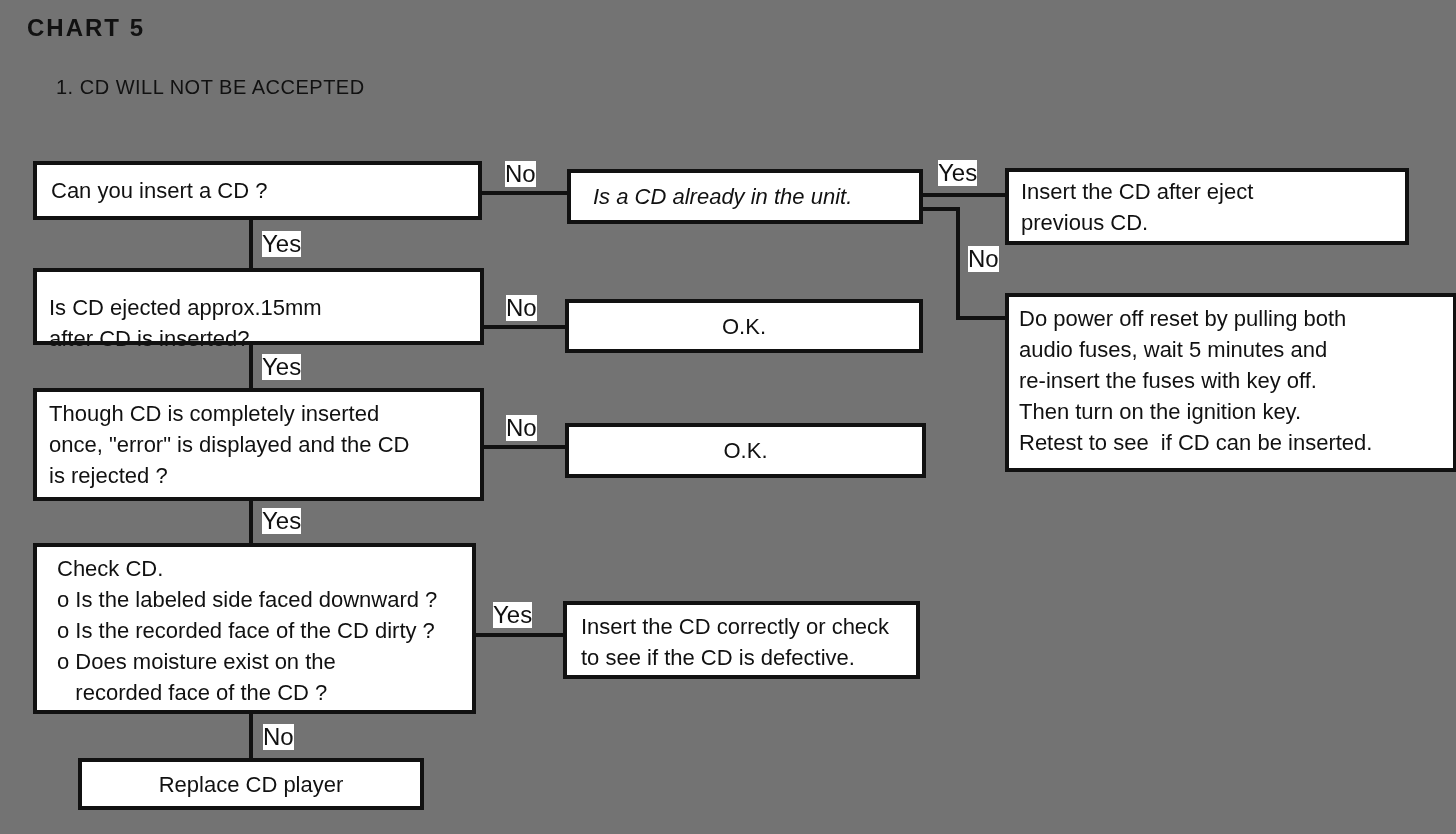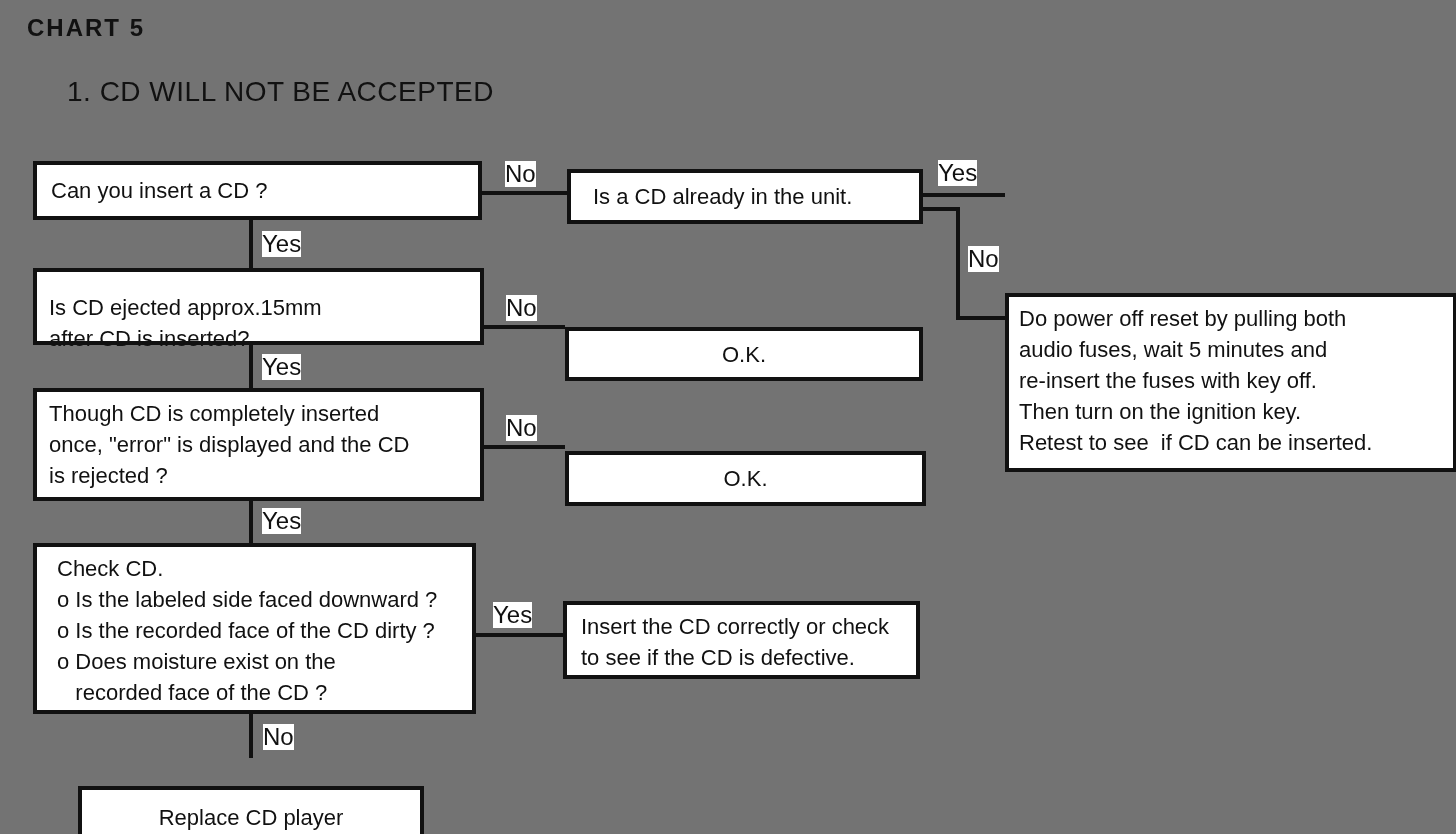--- a/index.html
+++ b/index.html
@@ -9,56 +9,56 @@
     background:#737373;
     font-family:"Liberation Sans", sans-serif;
     color:#111111;
   }
   .title{
     position:absolute;left:27px;top:14px;
     font-size:24px;font-weight:bold;letter-spacing:2px;
   }
   .subtitle{
     position:absolute;left:56px;top:76px;
-    font-size:28px;letter-spacing:0.5px;margin-left:11px;
+    font-size:20px;letter-spacing:0.5px;
   }
   .box{
     position:absolute;
     box-sizing:border-box;
     border:4px solid #111111;
     background:#ffffff;
     font-size:22px;
     line-height:31px;
     white-space:pre-wrap;
     display:flex;
     align-items:center;
   }
   .box .txt{display:block;width:100%;}
   .box.multi{align-items:flex-start;}
-  .box.center{justify-content:center;text-align:center;margin-top:28px;}
+  .box.center{justify-content:center;text-align:center;}
   .line{position:absolute;background:#111111;}
   .edge-label{
     position:absolute;
     font-size:24px;
     background:#ffffff;
     line-height:26px;
   }
 
   
   #q1 {left:33px;  top:161px; width:449px; height:59px; padding-left:14px;}
-  #q2 {left:567px; top:169px; width:356px; height:55px; padding-left:22px;}
+  #q2 {left:567px; top:169px; width:356px; height:55px; padding-left:22px;font-style:italic;}
   #a1 {left:1005px;top:168px; width:404px; height:77px; padding:4px 12px;}
   #q3 {left:33px;  top:268px; width:451px; height:77px; padding:20px 12px;}
   #ok1{left:565px; top:299px; width:358px; height:54px;}
   #a2 {left:1005px;top:293px; width:452px; height:179px; padding:6px 10px;}
   #q4 {left:33px;  top:388px; width:451px; height:113px; padding:6px 12px;}
   #ok2{left:565px; top:423px; width:361px; height:55px;}
   #q5 {left:33px;  top:543px; width:443px; height:171px; padding:6px 4px 6px 20px;}
   #a3 {left:563px; top:601px; width:357px; height:78px; padding:6px 14px;}
-  #end{left:78px;  top:758px; width:346px; height:62px;}
+  #end{left:78px;  top:758px; width:346px; height:52px;}
 
   
   #l-q1-no        {left:482px; top:191px; width:85px;  height:4px;}
   #l-q1-yes       {left:249px; top:220px; width:4px;   height:48px;}
   #l-q2-yes       {left:923px; top:193px; width:82px;  height:4px;}
   #l-q2-no-h1     {left:923px; top:207px; width:37px;  height:4px;}
   #l-q2-no-v      {left:956px; top:207px; width:4px;   height:113px;}
   #l-q2-no-h2     {left:956px; top:316px; width:49px;  height:4px;}
   #l-q3-no        {left:484px; top:325px; width:81px;  height:4px;}
   #l-q3-yes       {left:249px; top:345px; width:4px;   height:43px;}
@@ -85,20 +85,24 @@
 <div id="canvas">
 
   <div class="title">CHART 5</div>
   <div class="subtitle">1. CD WILL NOT BE ACCEPTED</div>
 
   <div class="box" id="q1">
     <span class="txt">Can you insert a CD ?</span>
   </div>
   <div class="box" id="q2">
     <span class="txt">Is a CD already in the unit.</span>
+  </div>
+  <div class="box multi" id="a1">
+    <span class="txt">Insert the CD after eject
+previous CD.</span>
   </div>
 
   <div class="box multi" id="q3">
     <span class="txt">Is CD ejected approx.15mm
 after CD is inserted?</span>
   </div>
   <div class="box center" id="ok1">
     <span class="txt">O.K.</span>
   </div>
   <div class="box multi" id="a2">

